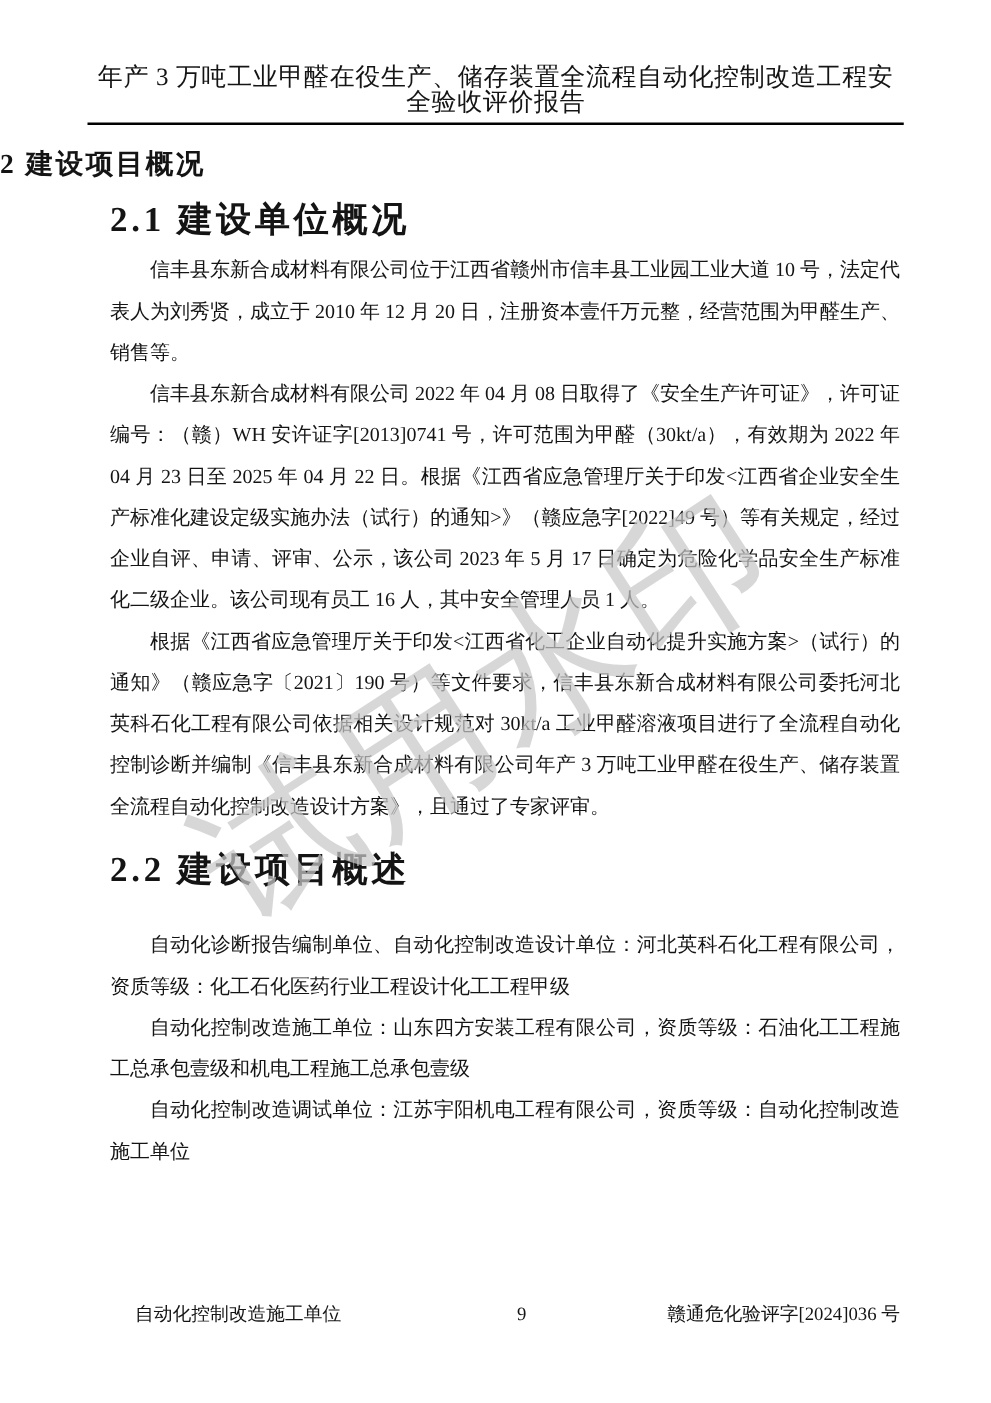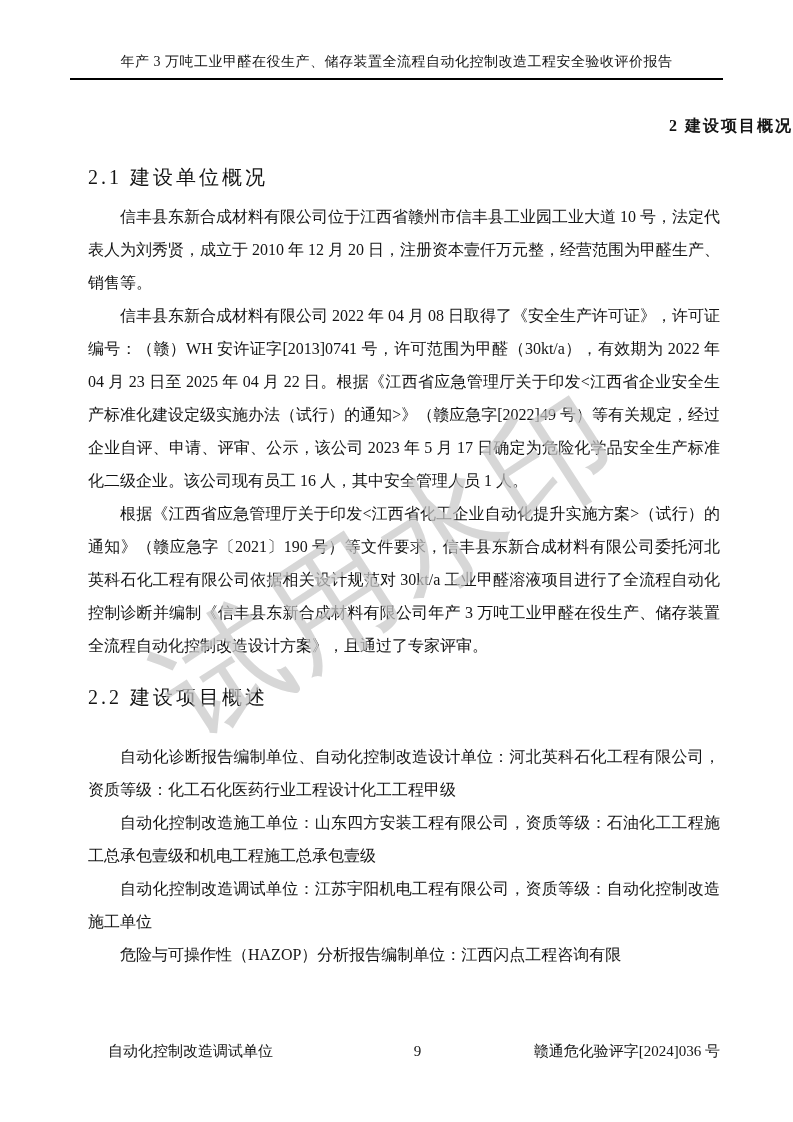--- a/index.html
+++ b/index.html
@@ -15,47 +15,47 @@
     font-family: "Liberation Serif", "DejaVu Serif", serif;
     color: #141414;
     overflow: hidden;
   }
   .header {
     position: absolute;
     top: 52px;
     left: 70px;
     right: 70px;
     text-align: center;
-    font-size: 14px;
+    font-size: 20px;
     line-height: 20px;
     padding-bottom: 6px;
     border-bottom: 2px solid #000000;
     letter-spacing: 0.5px;
   }
   .chapter-title {
     position: absolute;
     top: 116px;
     left: 0;
     right: 0;
     margin: 0;
-    text-align: right;
-    font-size: 16px;
+    text-align: left;
+    font-size: 22px;
     font-weight: bold;
     letter-spacing: 2px;
   }
   .body {
     position: absolute;
     top: 162px;
     left: 88px;
     width: 632px;
   }
   .section-heading {
     margin: 0 0 8px 0;
-    font-size: 20px;
-    font-weight: normal;
+    font-size: 28px;
+    font-weight: bold;
     line-height: 30px;
     letter-spacing: 3px;
   }
   .section-heading.second {
     margin-top: 20px;
     margin-bottom: 28px;
   }
   .body p {
     margin: 0;
     font-size: 16px;
@@ -110,22 +110,21 @@
   <main class="body">
     <h2 class="section-heading">2.1 建设单位概况</h2>
     <p>信丰县东新合成材料有限公司位于江西省赣州市信丰县工业园工业大道 10 号，法定代表人为刘秀贤，成立于 2010 年 12 月 20 日，注册资本壹仟万元整，经营范围为甲醛生产、销售等。</p>
     <p>信丰县东新合成材料有限公司 2022 年 04 月 08 日取得了《安全生产许可证》，许可证编号：（赣）WH 安许证字[2013]0741 号，许可范围为甲醛（30kt/a），有效期为 2022 年 04 月 23 日至 2025 年 04 月 22 日。根据《江西省应急管理厅关于印发&lt;江西省企业安全生产标准化建设定级实施办法（试行）的通知&gt;》（赣应急字[2022]49 号）等有关规定，经过企业自评、申请、评审、公示，该公司 2023 年 5 月 17 日确定为危险化学品安全生产标准化二级企业。该公司现有员工 16 人，其中安全管理人员 1 人。</p>
     <p>根据《江西省应急管理厅关于印发&lt;江西省化工企业自动化提升实施方案&gt;（试行）的通知》（赣应急字〔2021〕190 号）等文件要求，信丰县东新合成材料有限公司委托河北英科石化工程有限公司依据相关设计规范对 30kt/a 工业甲醛溶液项目进行了全流程自动化控制诊断并编制《信丰县东新合成材料有限公司年产 3 万吨工业甲醛在役生产、储存装置全流程自动化控制改造设计方案》，且通过了专家评审。</p>
 
     <h2 class="section-heading second">2.2 建设项目概述</h2>
     <p>自动化诊断报告编制单位、自动化控制改造设计单位：河北英科石化工程有限公司，资质等级：化工石化医药行业工程设计化工工程甲级</p>
     <p>自动化控制改造施工单位：山东四方安装工程有限公司，资质等级：石油化工工程施工总承包壹级和机电工程施工总承包壹级</p>
     <p>自动化控制改造调试单位：江苏宇阳机电工程有限公司，资质等级：自动化控制改造施工单位</p>
-    <p>危险与可操作性（HAZOP）分析报告编制单位：江西闪点工程咨询有限</p>
   </main>
 
   <footer class="footer">
-    <span class="company">自动化控制改造调试单位</span>
+    <span class="company">自动化控制改造施工单位</span>
     <span class="pagenum">9</span>
     <span class="docnum">赣通危化验评字[2024]036 号</span>
   </footer>
 
 </div>
 
 </body></html>

